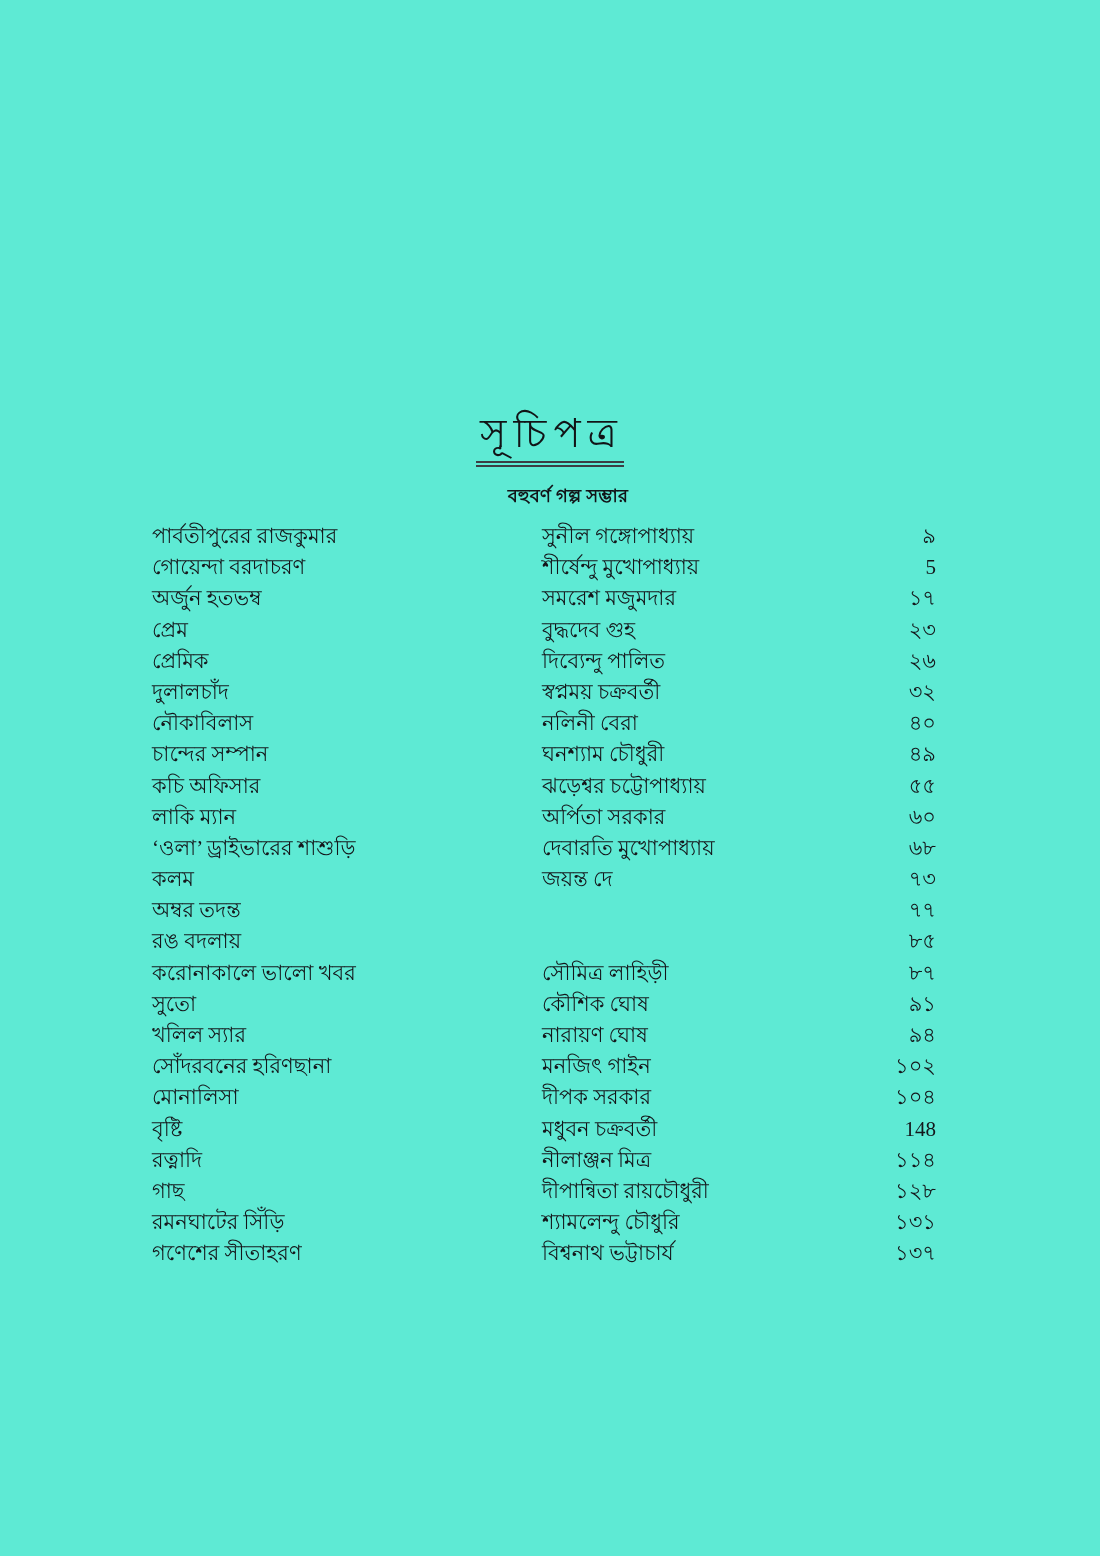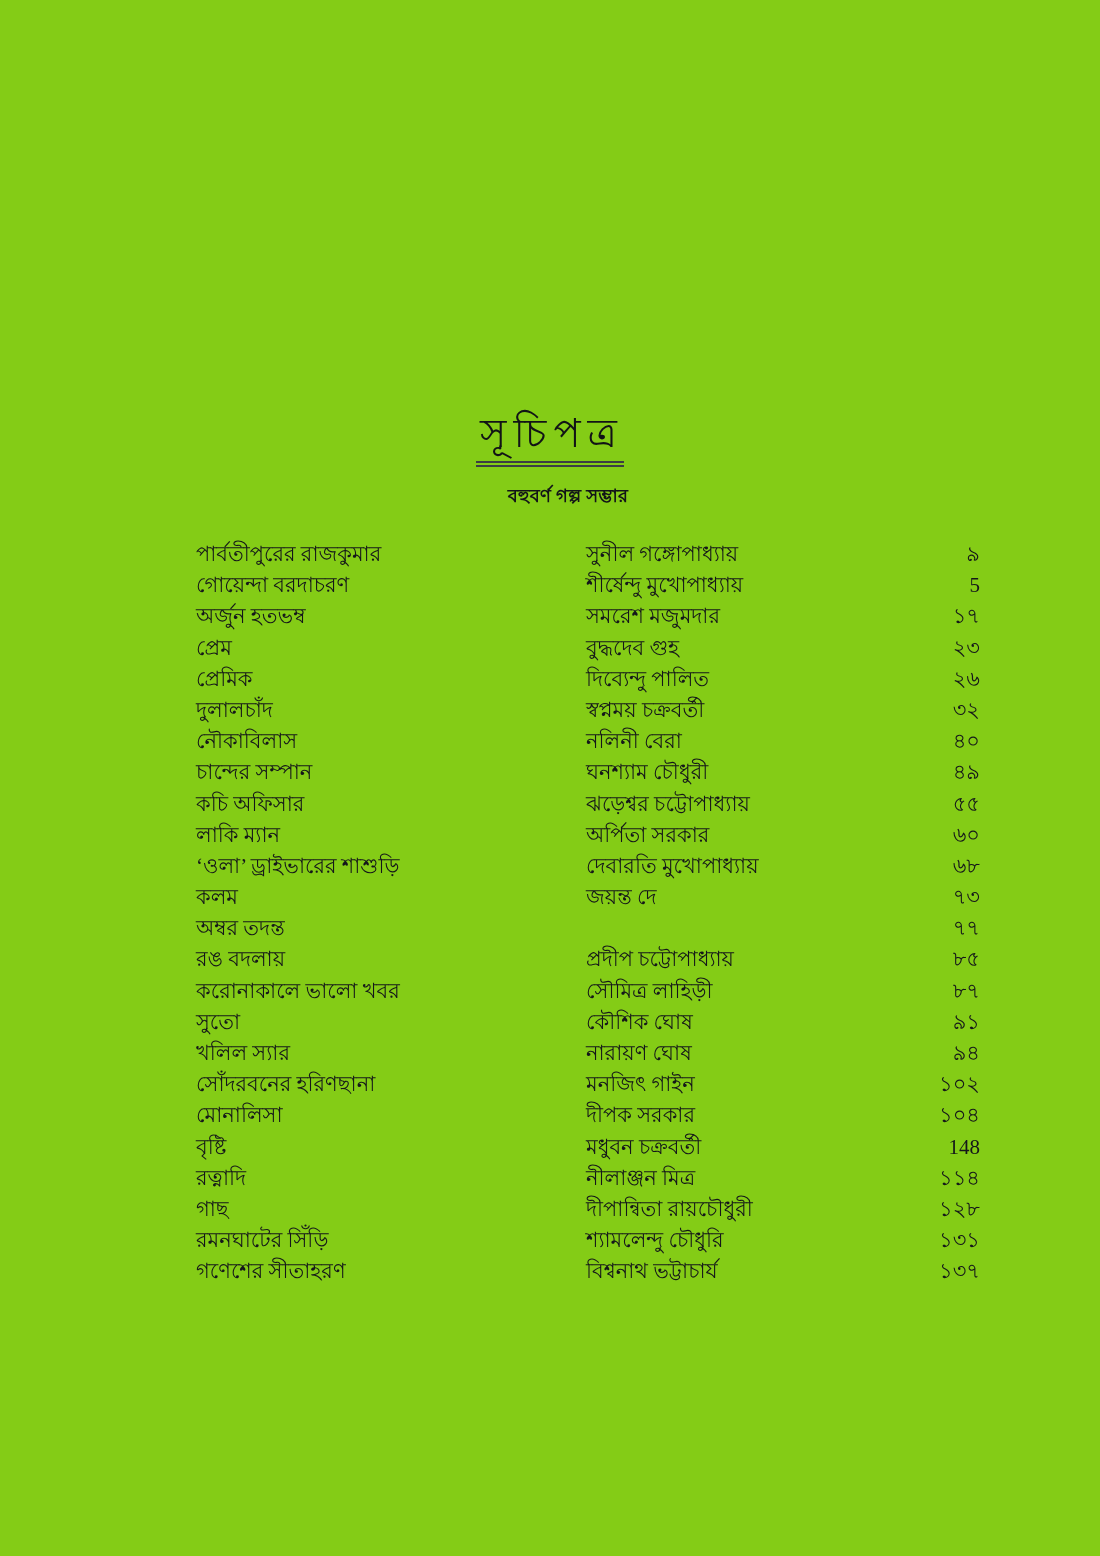--- a/index.html
+++ b/index.html
@@ -14,21 +14,21 @@
     position: relative;
     overflow: hidden;
     font-family: "Liberation Serif", "DejaVu Serif", serif;
     color: #14161a;
     -webkit-font-smoothing: antialiased;
   }
 
   .page {
     position: absolute;
     inset: 0;
-    background: #84cc16;
+    background: #5eead4;
   }
 
   
   .heading-block {
     position: absolute;
     top: 386px;
     left: 0;
     width: 1100px;
     text-align: center;
   }
@@ -63,24 +63,23 @@
     font-size: 18px;
     font-weight: 700;
     letter-spacing: 0.3px;
     color: #121418;
     margin-left: 18px;
   }
 
   
   .toc {
     position: absolute;
-    top: 538px;
+    top: 520px;
     left: 152px;
     width: 790px;
-    margin-left: 44px;
   }
 
   .toc-row {
     display: flex;
     align-items: baseline;
     height: 31.2px;
   }
 
   .toc-title {
     flex: 0 0 390px;
@@ -178,21 +177,20 @@
         <div class="toc-title">কলম</div>
         <div class="toc-author">জয়ন্ত দে</div>
         <div class="toc-page">৭৩</div>
       </div>
       <div class="toc-row">
         <div class="toc-title">অম্বর তদন্ত</div>
         <div class="toc-page">৭৭</div>
       </div>
       <div class="toc-row">
         <div class="toc-title">রঙ বদলায়</div>
-        <div class="toc-author">প্রদীপ চট্টোপাধ্যায়</div>
         <div class="toc-page">৮৫</div>
       </div>
       <div class="toc-row">
         <div class="toc-title">করোনাকালে ভালো খবর</div>
         <div class="toc-author">সৌমিত্র লাহিড়ী</div>
         <div class="toc-page">৮৭</div>
       </div>
       <div class="toc-row">
         <div class="toc-title">সুতো</div>
         <div class="toc-author">কৌশিক ঘোষ</div>

